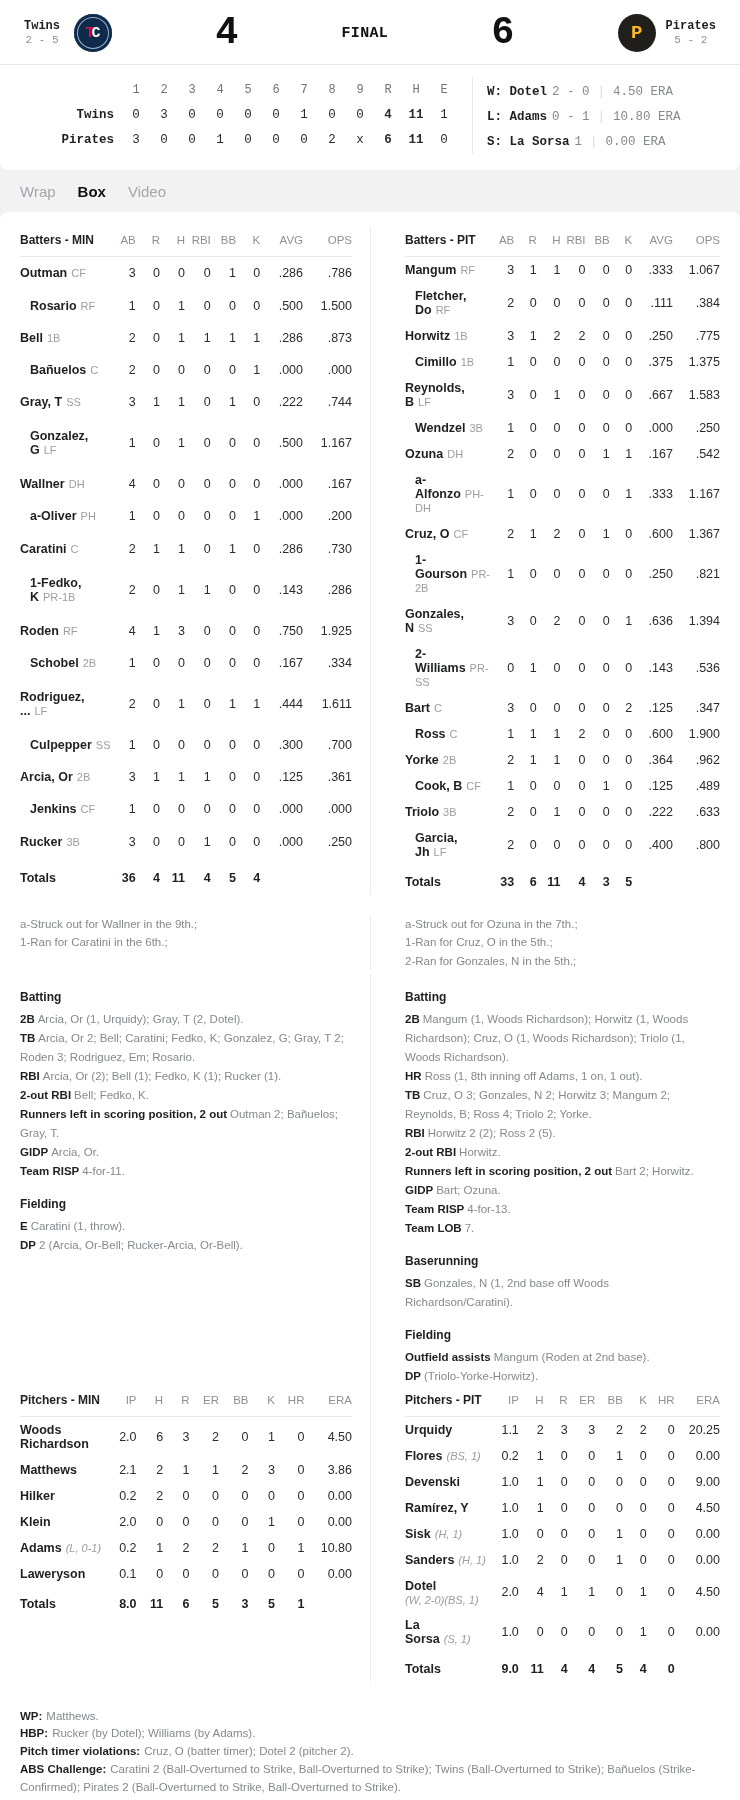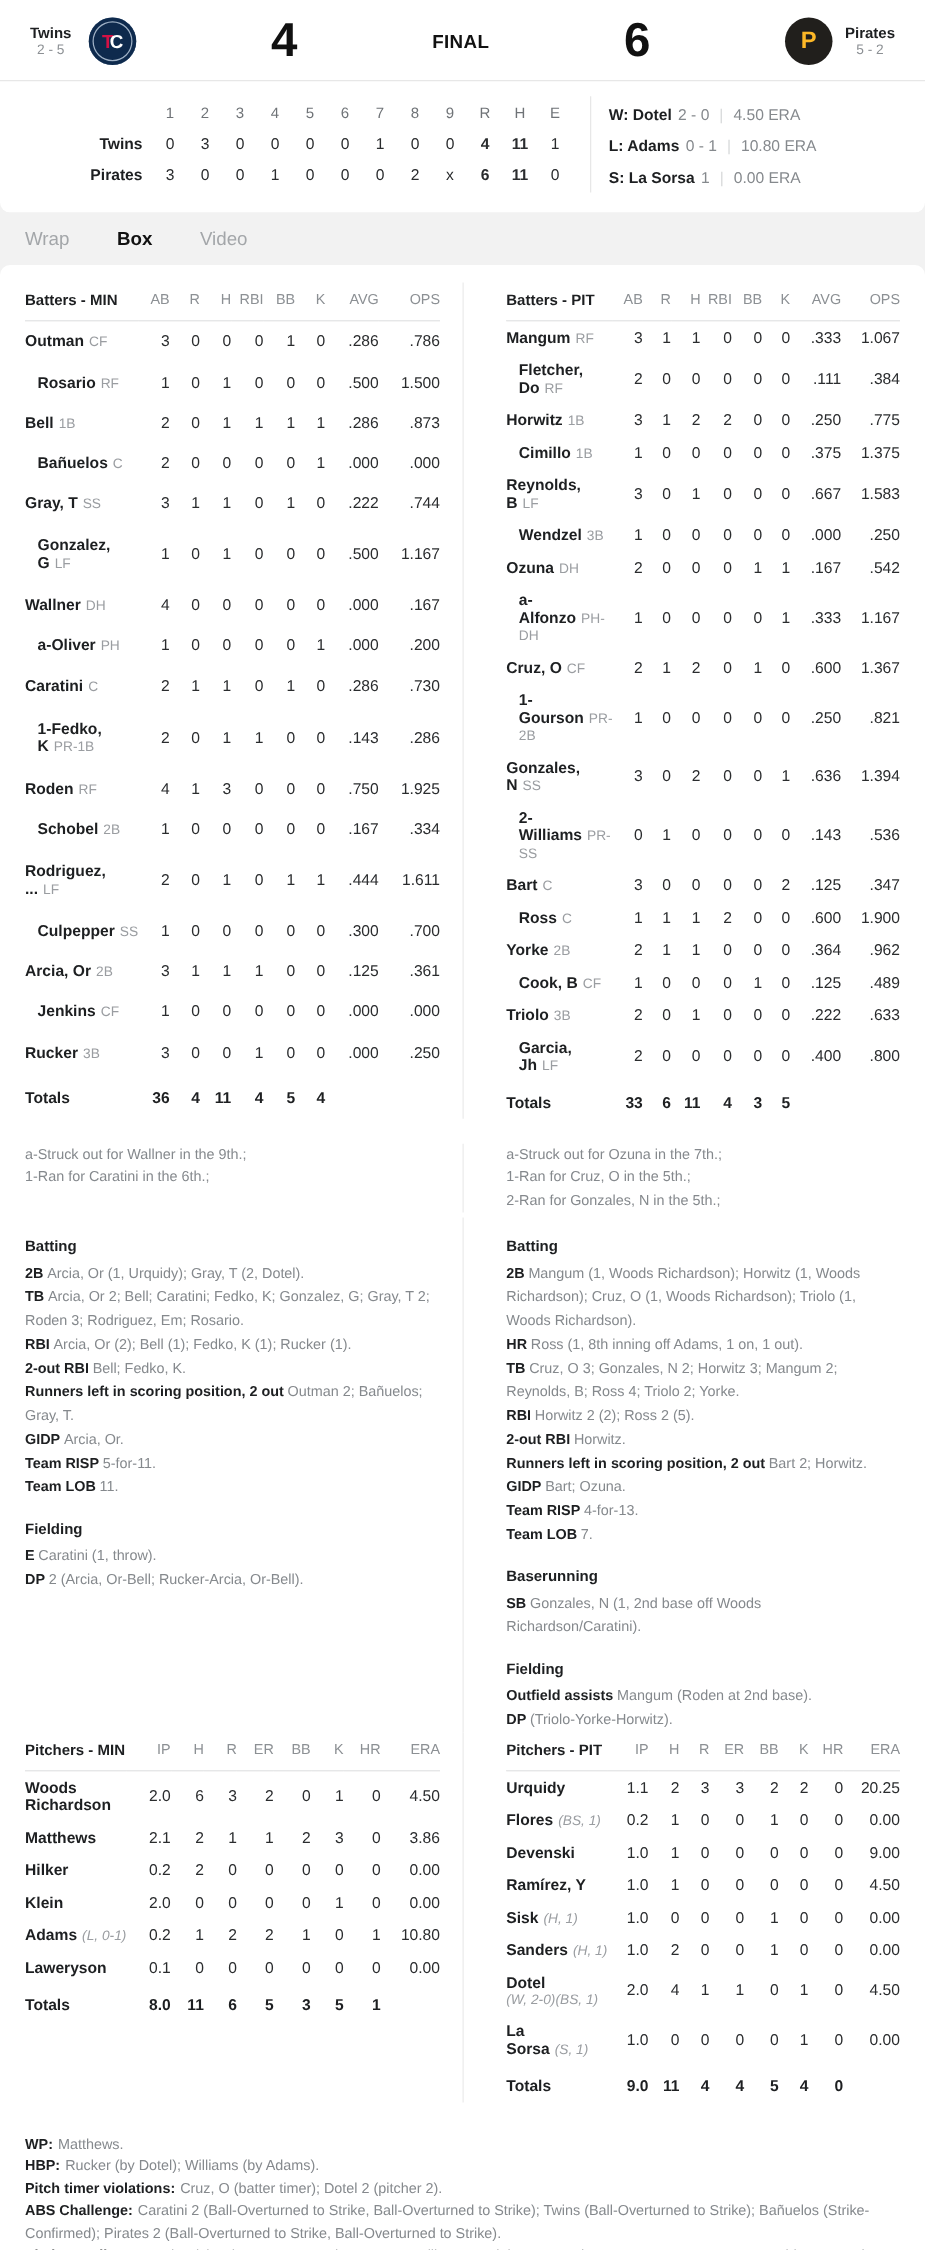--- a/index.html
+++ b/index.html
@@ -25,21 +25,21 @@
   .ls-cell{width:28px;text-align:center;font-size:12.5px;color:#2a2c2e;}
   .ls-head .ls-cell{color:#6f7377;font-size:12px;}
   .ls-teamcell{width:90px;text-align:right;font-weight:bold;font-size:12.5px;color:#1d1f21;padding-right:8px;}
   .ls-cell.r,.ls-cell.h{font-weight:bold;}
   .ls-head .ls-cell.r,.ls-head .ls-cell.h{font-weight:normal;}
   .decisions{border-left:1px solid #e7e7e7;margin-left:14px;padding:2px 0 0 14px;display:flex;flex-direction:column;justify-content:space-between;}
   .dec-line{font-size:12.5px;color:#85898d;height:25px;display:flex;align-items:center;white-space:nowrap;}
   .dec-line b{color:#1d1f21;margin-right:5px;}
   .dec-sep{color:#d7d9da;margin:0 8px;}
   
-  .tabs{display:flex;gap:38px;padding:13px 20px 12px 20px;background:#f2f2f2;}
+  .tabs{display:flex;gap:22px;padding:13px 20px 12px 20px;background:#f2f2f2;}
   .tab{font-size:15px;color:#a3a6a9;cursor:pointer;}
   .tab.active{color:#111;font-weight:bold;}
   
   .box-grid{display:grid;grid-template-columns:1fr 1fr;padding-top:14px;}
   .gcell{padding:0 18px 0 20px;min-width:0;}
   .gcell.right{border-left:1px solid #ebebeb;padding:0 20px 0 34px;}
   .row-batters{align-self:stretch;}
   
   table.stat{width:100%;border-collapse:collapse;}
   table.stat.fill{height:100%;}
@@ -65,21 +65,21 @@
   
   .pitch-table td{padding:9px 0;}
   
   .footer{padding:26px 20px 16px 20px;}
   .f-line{font-size:11.5px;color:#85898d;line-height:1.55;}
   .f-line b{color:#1d1f21;margin-right:4px;}
 </style>
 </head>
 <body>
 
-<div class="card" style="border-radius:0 0 8px 8px;">
+<div class="card" style="border-radius:0 0 8px 8px;font-family:Liberation Mono, monospace;">
   <div class="sb-top">
     <div class="team-id">
       <span class="tname">Twins</span>
       <span class="trec">2 - 5</span>
     </div>
     <div class="logo twins">
       <span class="lt">T</span>
         <span class="lc">C</span>
     </div>
     <div class="big-score">4</div>
@@ -649,22 +649,21 @@
         <div>2-Ran for Gonzales, N in the 5th.;</div>
       </div>
     <div class="gcell left sections">
         <div class="sec-head">Batting</div>
         <div class="sec-line"><b>2B</b><span>Arcia, Or (1, Urquidy); Gray, T (2, Dotel).</span></div>
         <div class="sec-line"><b>TB</b><span>Arcia, Or 2; Bell; Caratini; Fedko, K; Gonzalez, G; Gray, T 2; Roden 3; Rodriguez, Em; Rosario.</span></div>
         <div class="sec-line"><b>RBI</b><span>Arcia, Or (2); Bell (1); Fedko, K (1); Rucker (1).</span></div>
         <div class="sec-line"><b>2-out RBI</b><span>Bell; Fedko, K.</span></div>
         <div class="sec-line"><b>Runners left in scoring position, 2 out</b><span>Outman 2; Bañuelos; Gray, T.</span></div>
         <div class="sec-line"><b>GIDP</b><span>Arcia, Or.</span></div>
-        <div class="sec-line"><b>Team RISP</b><span>5-for-11.</span></div>
-        <div class="sec-line"><b>Team LOB</b><span>11.</span></div>
+        <div class="sec-line"><b>Team RISP</b><span>4-for-11.</span></div>
         <div class="sec-head">Fielding</div>
         <div class="sec-line"><b>E</b><span>Caratini (1, throw).</span></div>
         <div class="sec-line"><b>DP</b><span>2 (Arcia, Or-Bell; Rucker-Arcia, Or-Bell).</span></div>
       </div>
     <div class="gcell right sections">
         <div class="sec-head">Batting</div>
         <div class="sec-line"><b>2B</b><span>Mangum (1, Woods Richardson); Horwitz (1, Woods Richardson); Cruz, O (1, Woods Richardson); Triolo (1, Woods Richardson).</span></div>
         <div class="sec-line"><b>HR</b><span>Ross (1, 8th inning off Adams, 1 on, 1 out).</span></div>
         <div class="sec-line"><b>TB</b><span>Cruz, O 3; Gonzales, N 2; Horwitz 3; Mangum 2; Reynolds, B; Ross 4; Triolo 2; Yorke.</span></div>
         <div class="sec-line"><b>RBI</b><span>Horwitz 2 (2); Ross 2 (5).</span></div>

